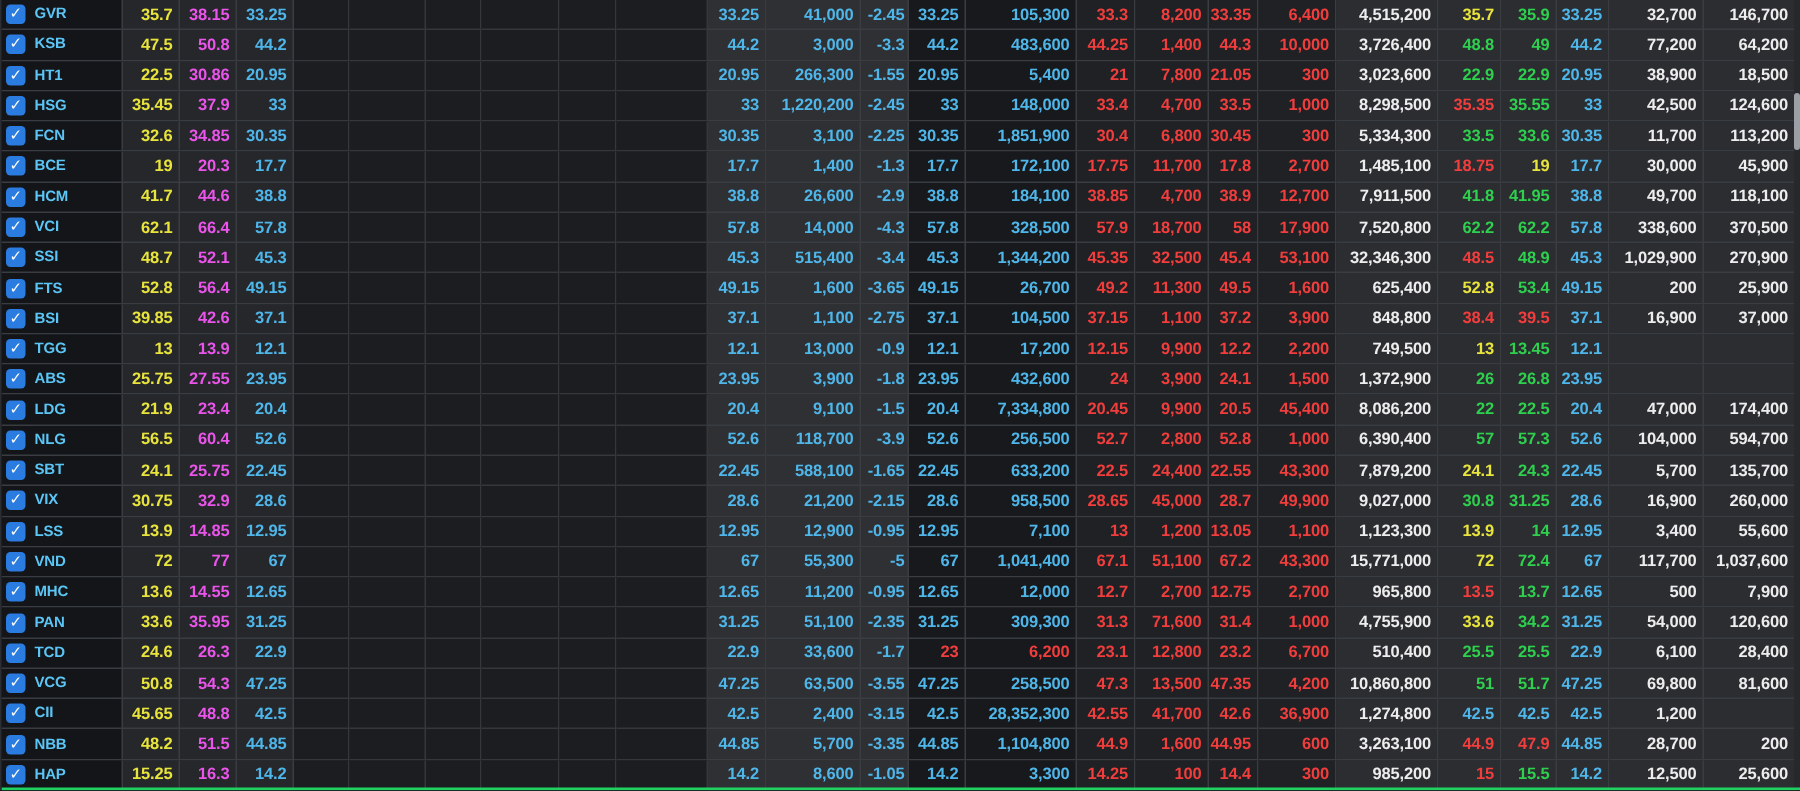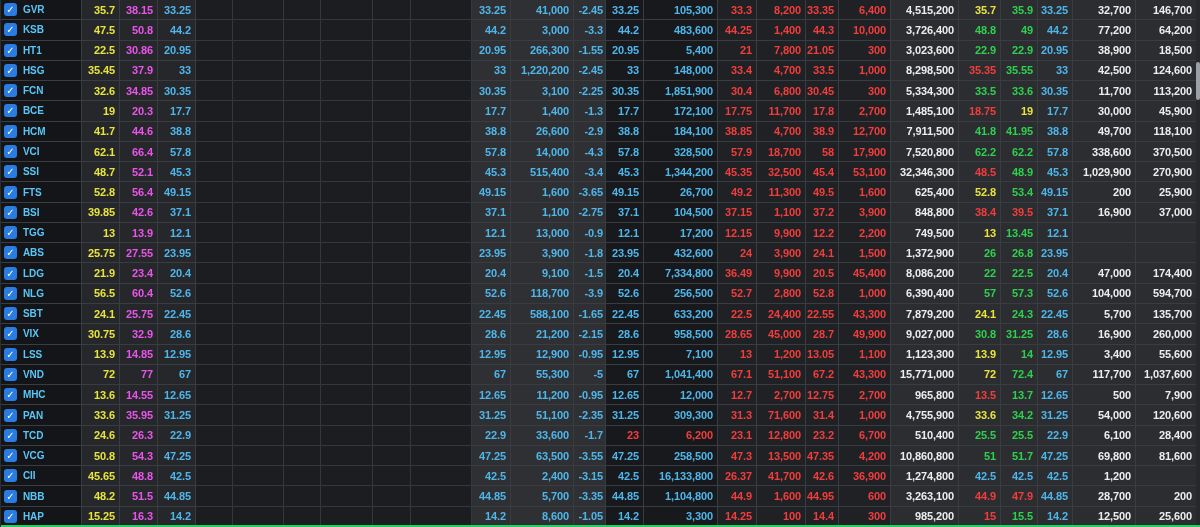--- a/index.html
+++ b/index.html
@@ -465,21 +465,21 @@
         <div class="cell num "></div>
         <div class="cell num "></div>
         <div class="cell num "></div>
         <div class="cell num "></div>
         <div class="cell num "></div>
         <div class="cell num t-c">20.4</div>
         <div class="cell num t-c">9,100</div>
         <div class="cell num t-c">-1.5</div>
         <div class="cell num t-c">20.4</div>
         <div class="cell num t-c">7,334,800</div>
-        <div class="cell num t-r">36.49</div>
+        <div class="cell num t-r">20.45</div>
         <div class="cell num t-r">9,900</div>
         <div class="cell num t-r">20.5</div>
         <div class="cell num t-r">45,400</div>
         <div class="cell num t-w">8,086,200</div>
         <div class="cell num t-g">22</div>
         <div class="cell num t-g">22.5</div>
         <div class="cell num t-c">20.4</div>
         <div class="cell num t-w">47,000</div>
         <div class="cell num t-w">174,400</div>
       </div>
@@ -764,22 +764,22 @@
         <div class="cell num "></div>
         <div class="cell num "></div>
         <div class="cell num "></div>
         <div class="cell num "></div>
         <div class="cell num "></div>
         <div class="cell num "></div>
         <div class="cell num t-c">42.5</div>
         <div class="cell num t-c">2,400</div>
         <div class="cell num t-c">-3.15</div>
         <div class="cell num t-c">42.5</div>
-        <div class="cell num t-c">16,133,800</div>
-        <div class="cell num t-r">26.37</div>
+        <div class="cell num t-c">28,352,300</div>
+        <div class="cell num t-r">42.55</div>
         <div class="cell num t-r">41,700</div>
         <div class="cell num t-r">42.6</div>
         <div class="cell num t-r">36,900</div>
         <div class="cell num t-w">1,274,800</div>
         <div class="cell num t-c">42.5</div>
         <div class="cell num t-c">42.5</div>
         <div class="cell num t-c">42.5</div>
         <div class="cell num t-w">1,200</div>
         <div class="cell num "></div>
       </div>

